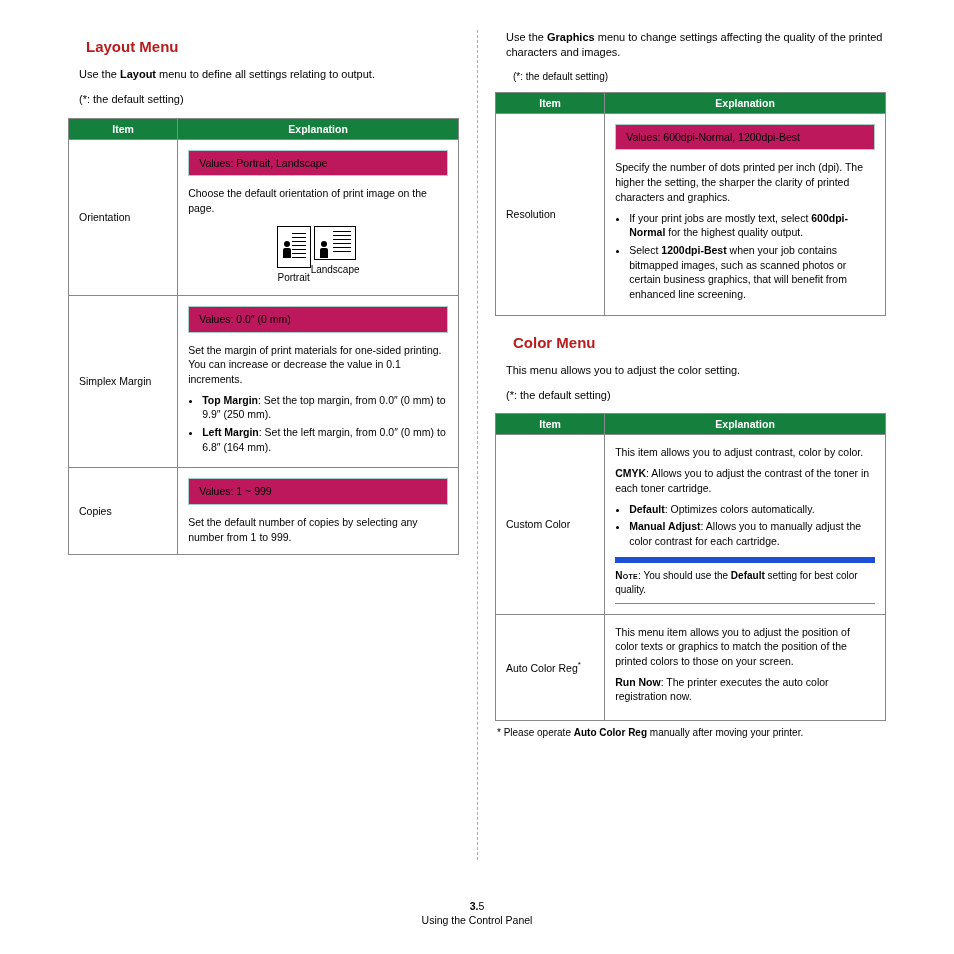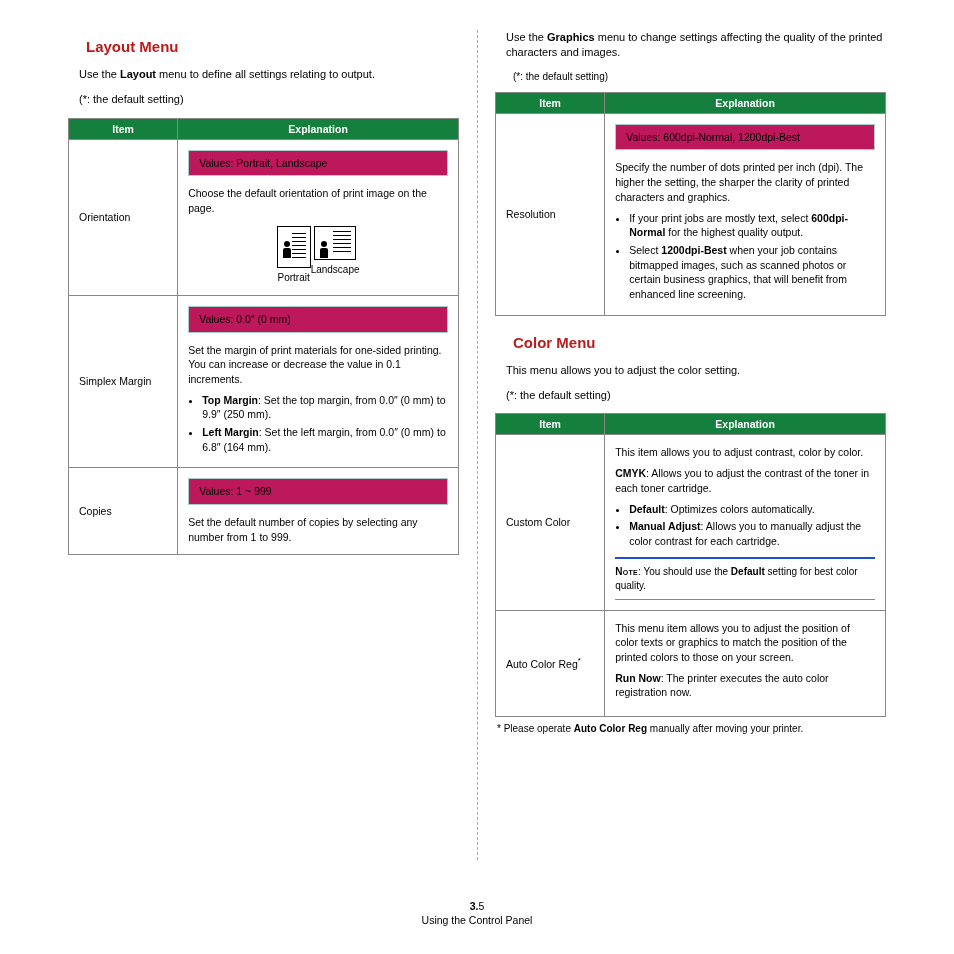--- a/index.html
+++ b/index.html
@@ -103,21 +103,21 @@
 .lines {
   position: absolute;
   right: 4px;
   top: 6px;
   width: 14px;
 }
 .landscape .lines { right: 4px; top: 4px; width: 18px; }
 .lines div { height: 1px; background: #000; margin-bottom: 3px; }
 .footnote-outer { font-size: 10px; margin-top: 6px; padding-left: 2px;}
 .note-box {
-  border-top: 2px solid #1d4ed8;
+  border-top: 6px solid #1d4ed8;
   border-bottom: 1px solid #888;
   padding: 6px 0;
   margin-top: 8px;
   font-size: 10px;
 }
 .footer {
   position: absolute;
   bottom: 26px;
   left: 0;
   width: 100%;

